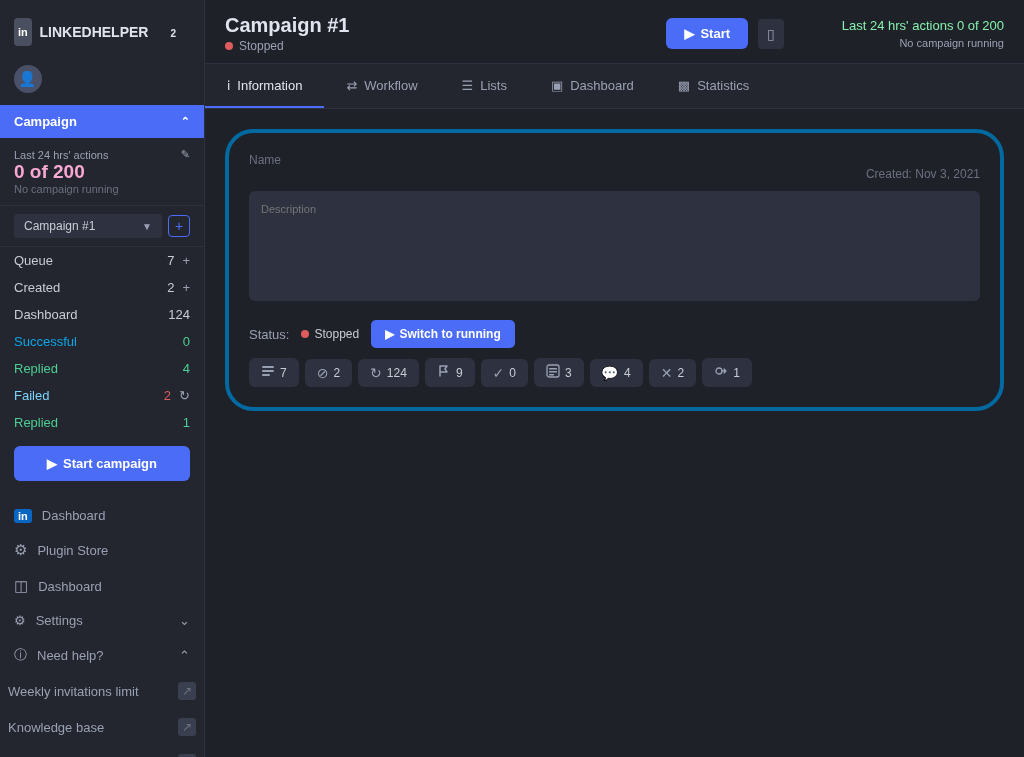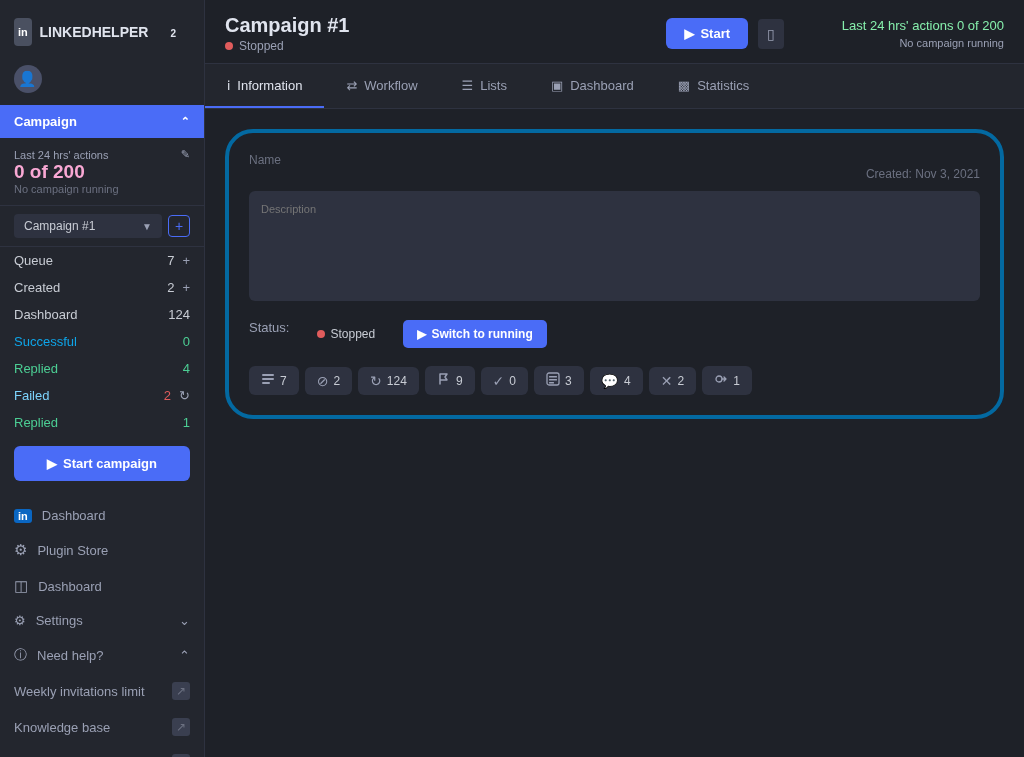--- a/index.html
+++ b/index.html
@@ -172,21 +172,21 @@
       justify-content: space-between;
     }
     .sidebar-nav-expandable .left { display: flex; align-items: center; gap: 10px; }
 
     .sidebar-divider { height: 1px; background: #2e3240; margin: 4px 0; }
 
     .sidebar-help-item {
       display: flex;
       align-items: center;
       justify-content: space-between;
-      padding: 9px 14px;
+      padding: 9px 8px;
       cursor: pointer;
       color: #9aa0b4;
       font-size: 13px;
     }
     .ext-icon { font-size: 12px; background: #3a3f50; border-radius: 3px; padding: 2px 4px; color: #6b7080; }
 
     
     .main {
       flex: 1;
       display: flex;
@@ -314,22 +314,23 @@
       color: #6b7080;
       font-size: 11px;
       resize: none;
       outline: none;
       font-family: inherit;
       margin-bottom: 16px;
     }
 
     .status-row {
       display: flex;
-      gap: 28px;
-      margin-bottom: 18px;
+      align-items: center;
+      gap: 12px;
+      margin-bottom: 10px;
     }
     .status-label { font-size: 13px; color: #9aa0b4; }
     .status-badge-stopped {
       display: flex; align-items: center; gap: 5px;
       font-size: 12px; color: #c8ccd4;
     }
     .switch-to-running-btn {
       background: #4a6cf7;
       color: #fff;
       border: none;

